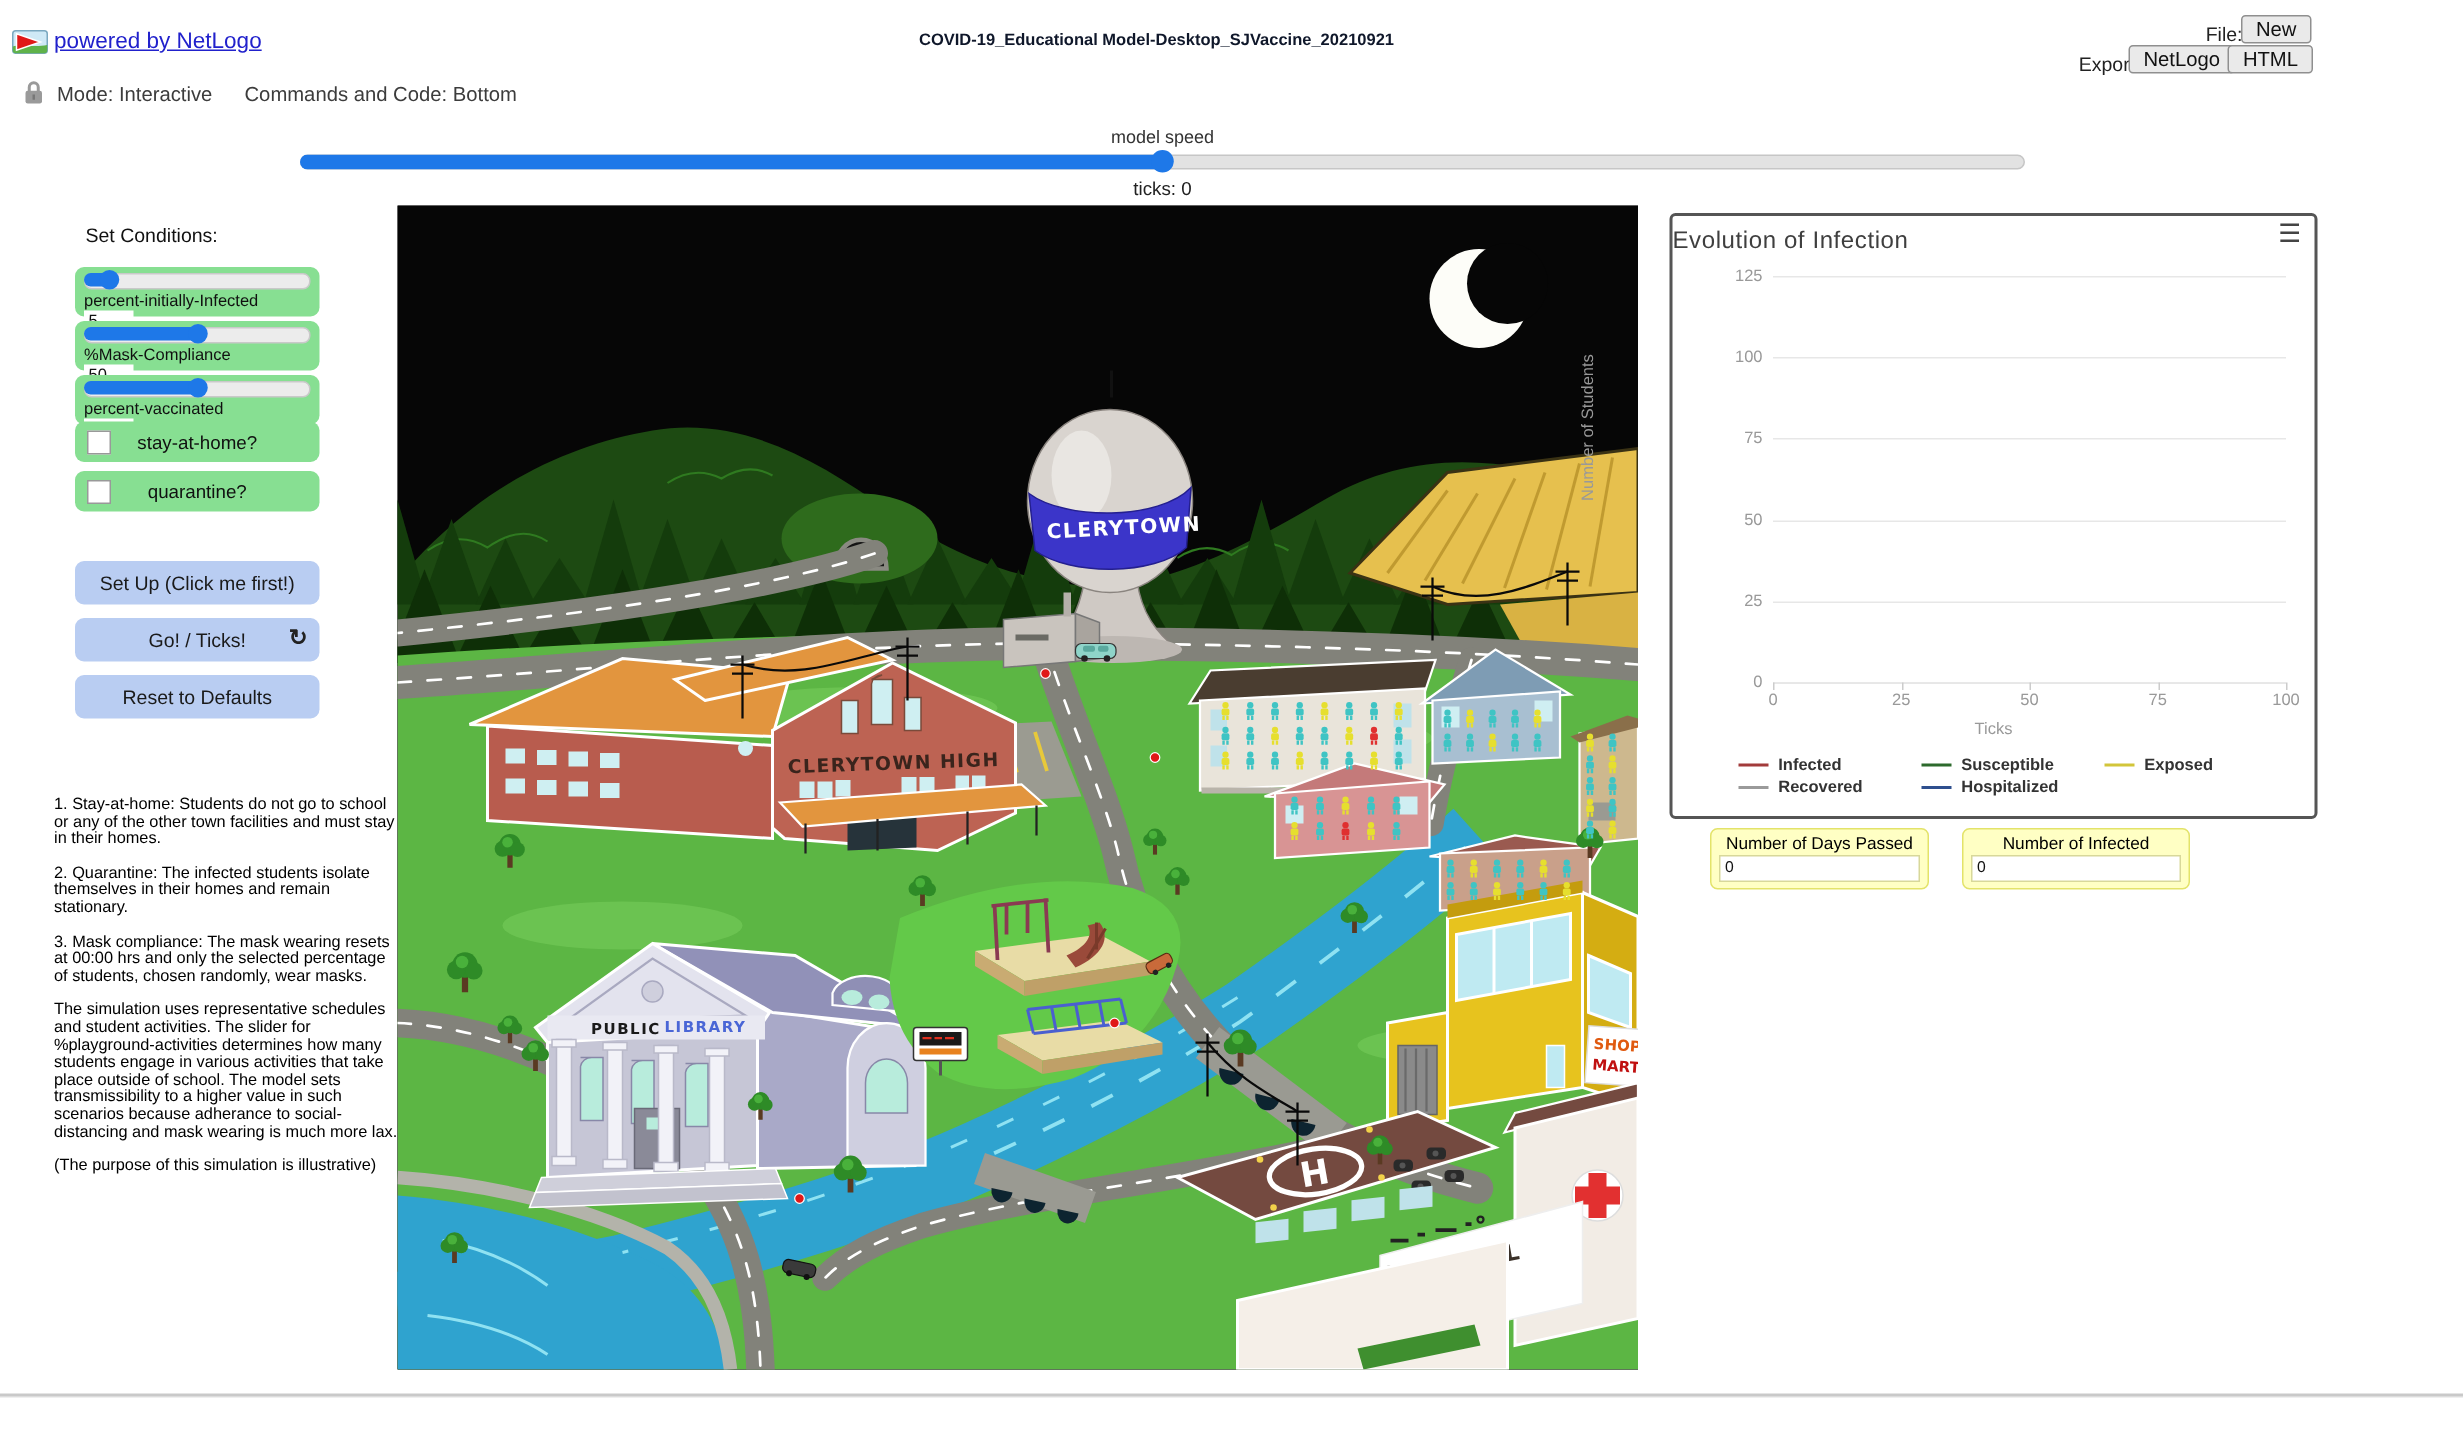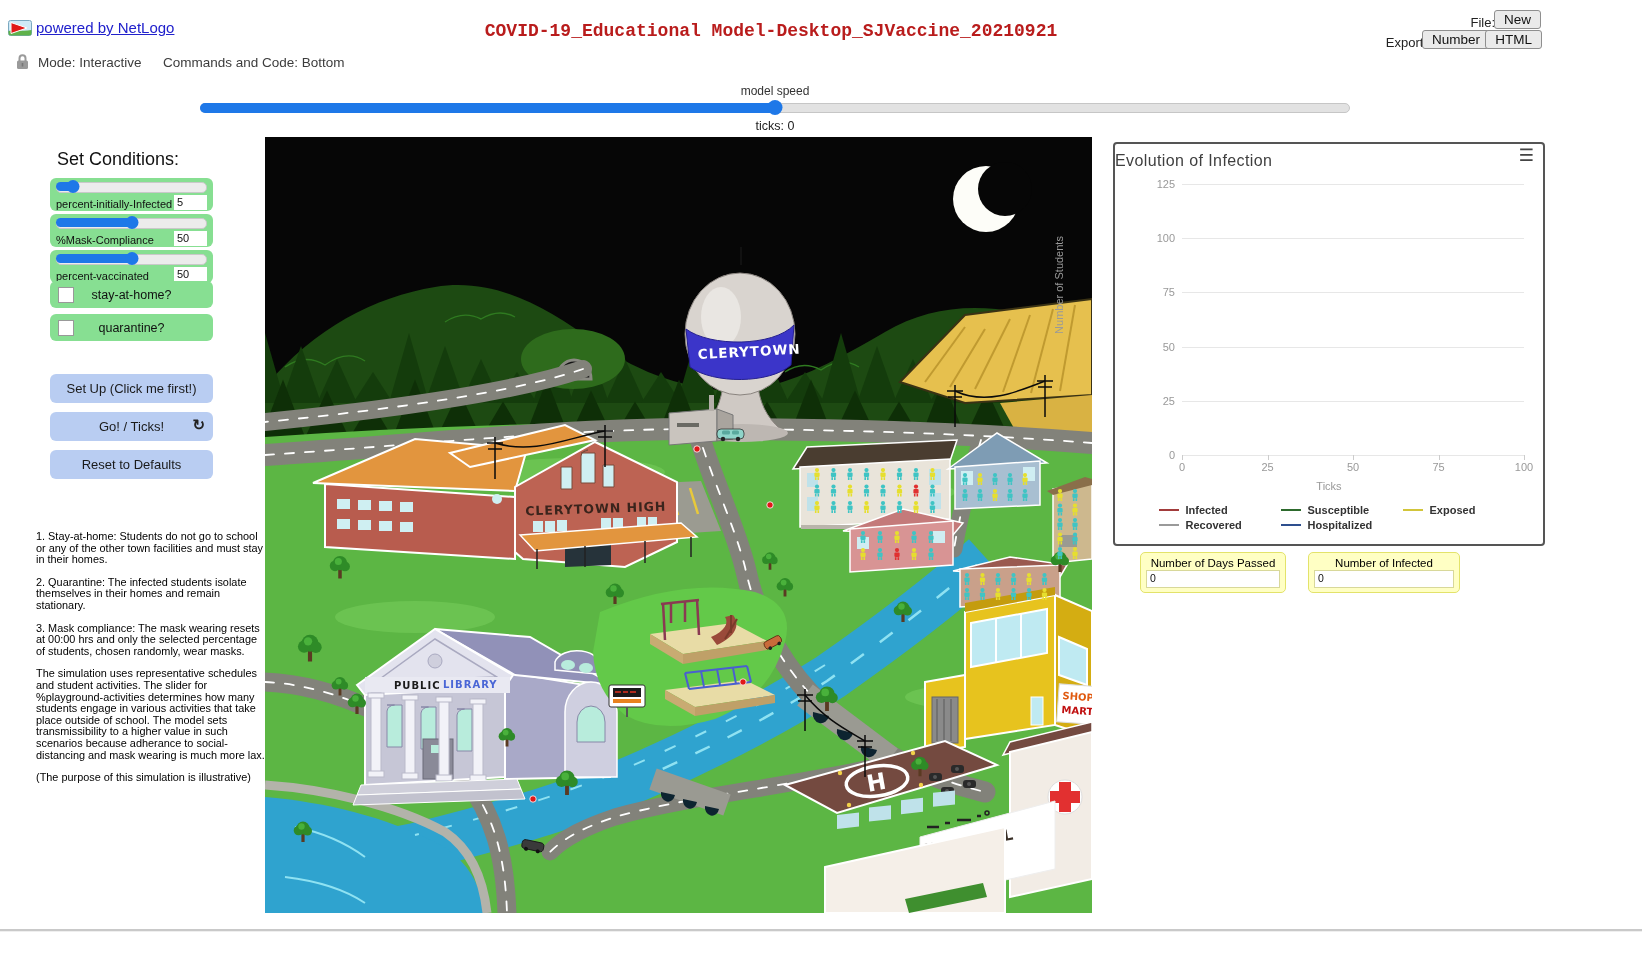--- a/index.html
+++ b/index.html
@@ -7,43 +7,43 @@
     width:1642px;height:956px;position:relative;overflow:hidden;
     background:#ffffff;font-family:"Liberation Sans",sans-serif;color:#111;
   }
   .abs{position:absolute;}
   
   #powered-link{left:8px;top:19px;display:flex;align-items:center;gap:4px;text-decoration:none;cursor:pointer;}
   #powered-link span{color:#2121cc;text-decoration:underline;font-size:15px;}
   #lock-icon{left:16px;top:53px;}
   #mode-label{left:38px;top:55px;font-size:13.5px;color:#3c3c3c;}
   #commands-label{left:163px;top:55px;font-size:13.5px;color:#3c3c3c;}
-  #page-title{left:calc(50% - 50px);top:21px;transform:translateX(-50%);font-size:18px;font-weight:bold;color:#b91c1c;white-space:nowrap;font-family:Liberation Mono, monospace;}
+  #page-title{left:calc(50% - 50px);top:21px;transform:translateX(-50%);font-size:11px;font-weight:bold;color:#0f172a;white-space:nowrap;}
   #file-label{right:147px;top:15px;font-size:13px;color:#222;}
   #export-label{right:215px;top:35px;font-size:13px;color:#222;}
   .hbtn{background:#eaeaea;border:1px solid #8f8f8f;border-radius:3px;font-size:13.5px;color:#111;
         padding:1px 9px;cursor:pointer;font-family:inherit;}
   #btn-new{right:101px;top:10px;}
   #btn-export-netlogo{right:152px;top:30px;}
   #btn-export-html{right:100px;top:30px;}
   
   #speed-wrap{left:200px;top:84px;width:1150px;}
   #speed-label{text-align:center;font-size:12px;color:#333;}
   #speed-track{position:relative;margin-top:5px;height:8px;background:#e2e2e2;border:1px solid #c6c6c6;border-radius:5px;cursor:pointer;}
   #speed-fill{position:absolute;left:-1px;top:-1px;height:8px;border:1px solid transparent;background:var(--slider-blue,#1e78e8);border-radius:5px 0 0 5px;}
   #speed-thumb{position:absolute;top:-4px;width:15px;height:15px;border-radius:50%;background:var(--slider-blue,#1e78e8);transform:translateX(-50%);cursor:pointer;}
   #speed-ticks{text-align:center;font-size:12.5px;color:#222;margin-top:6px;}
   
-  #set-conditions{left:57px;top:149px;font-size:18px;color:#111;}
+  #set-conditions{left:57px;top:149px;font-size:13px;color:#111;}
   #widget-sliders{left:50px;top:178px;width:163px;}
   .wslider{position:relative;background:var(--widget-green,#87df92);border-radius:6px;height:33px;margin-bottom:3px;padding:4px 6px;box-sizing:border-box;}
   .wtrack{position:relative;height:9px;background:#ececec;border:1px solid #c9c9c9;border-radius:5px;cursor:pointer;}
   .wfill{position:absolute;left:-1px;top:-1px;height:9px;background:var(--slider-blue,#1e78e8);border-radius:5px 0 0 5px;}
   .wthumb{position:absolute;top:-3px;width:13px;height:13px;border-radius:50%;background:var(--slider-blue,#1e78e8);transform:translateX(-50%);cursor:pointer;}
-  .wrow{display:flex;align-items:flex-end;margin-top:2px;}
+  .wrow{display:flex;align-items:flex-start;margin-top:2px;flex-direction:column;}
   .wlabel{flex:1;font-size:11px;color:#101010;white-space:nowrap;}
   .wvalue{width:30px;height:15px;background:#fff;font-size:11px;line-height:15px;padding-left:3px;color:#111;}
   #widget-checks{left:50px;top:281px;width:163px;}
   .wcheck{position:relative;background:var(--widget-green,#87df92);border-radius:6px;height:27px;margin-bottom:6px;}
   .wcheck .box{position:absolute;left:8px;top:6px;width:14px;height:14px;background:#fff;border:1px solid #999;cursor:pointer;}
   .wcheck .clabel{position:absolute;left:0;right:0;top:0;bottom:0;display:flex;align-items:center;justify-content:center;font-size:12.5px;color:#101010;}
   #widget-buttons{left:50px;top:356px;width:163px;margin-top:18px;}
   .wbtn{position:relative;background:var(--button-blue,#b9cdf2);border-radius:6px;height:29px;margin-bottom:9px;display:flex;align-items:center;justify-content:center;font-size:13px;color:#1a1a1a;cursor:pointer;}
   .wbtn .ricon{position:absolute;right:8px;top:4px;font-size:15px;font-weight:bold;color:#222;}
   
@@ -91,21 +91,21 @@
   <rect x="1" y="7.5" width="11" height="8.5" rx="1.5" fill="#9a9a9a"></rect>
   <rect x="5.7" y="10" width="1.6" height="3.5" fill="#777"></rect>
 </svg>
 <div class="abs" id="mode-label">Mode: Interactive</div>
 <div class="abs" id="commands-label">Commands and Code: Bottom</div>
 <div class="abs" id="page-title">COVID-19_Educational Model-Desktop_SJVaccine_20210921</div>
 
 <div class="abs" id="file-label">File:</div>
 <button class="abs hbtn" id="btn-new">New</button>
 <div class="abs" id="export-label">Export:</div>
-<button class="abs hbtn" id="btn-export-netlogo">Number</button>
+<button class="abs hbtn" id="btn-export-netlogo">NetLogo</button>
 <button class="abs hbtn" id="btn-export-html">HTML</button>
 
 <div class="abs" id="speed-wrap">
   <div id="speed-label">model speed</div>
   <div id="speed-track">
     <div id="speed-fill" style="width: 50%;"></div>
     <div id="speed-thumb" style="left: 50%;"></div>
   </div>
   <div id="speed-ticks">ticks: 0</div>
 </div>

